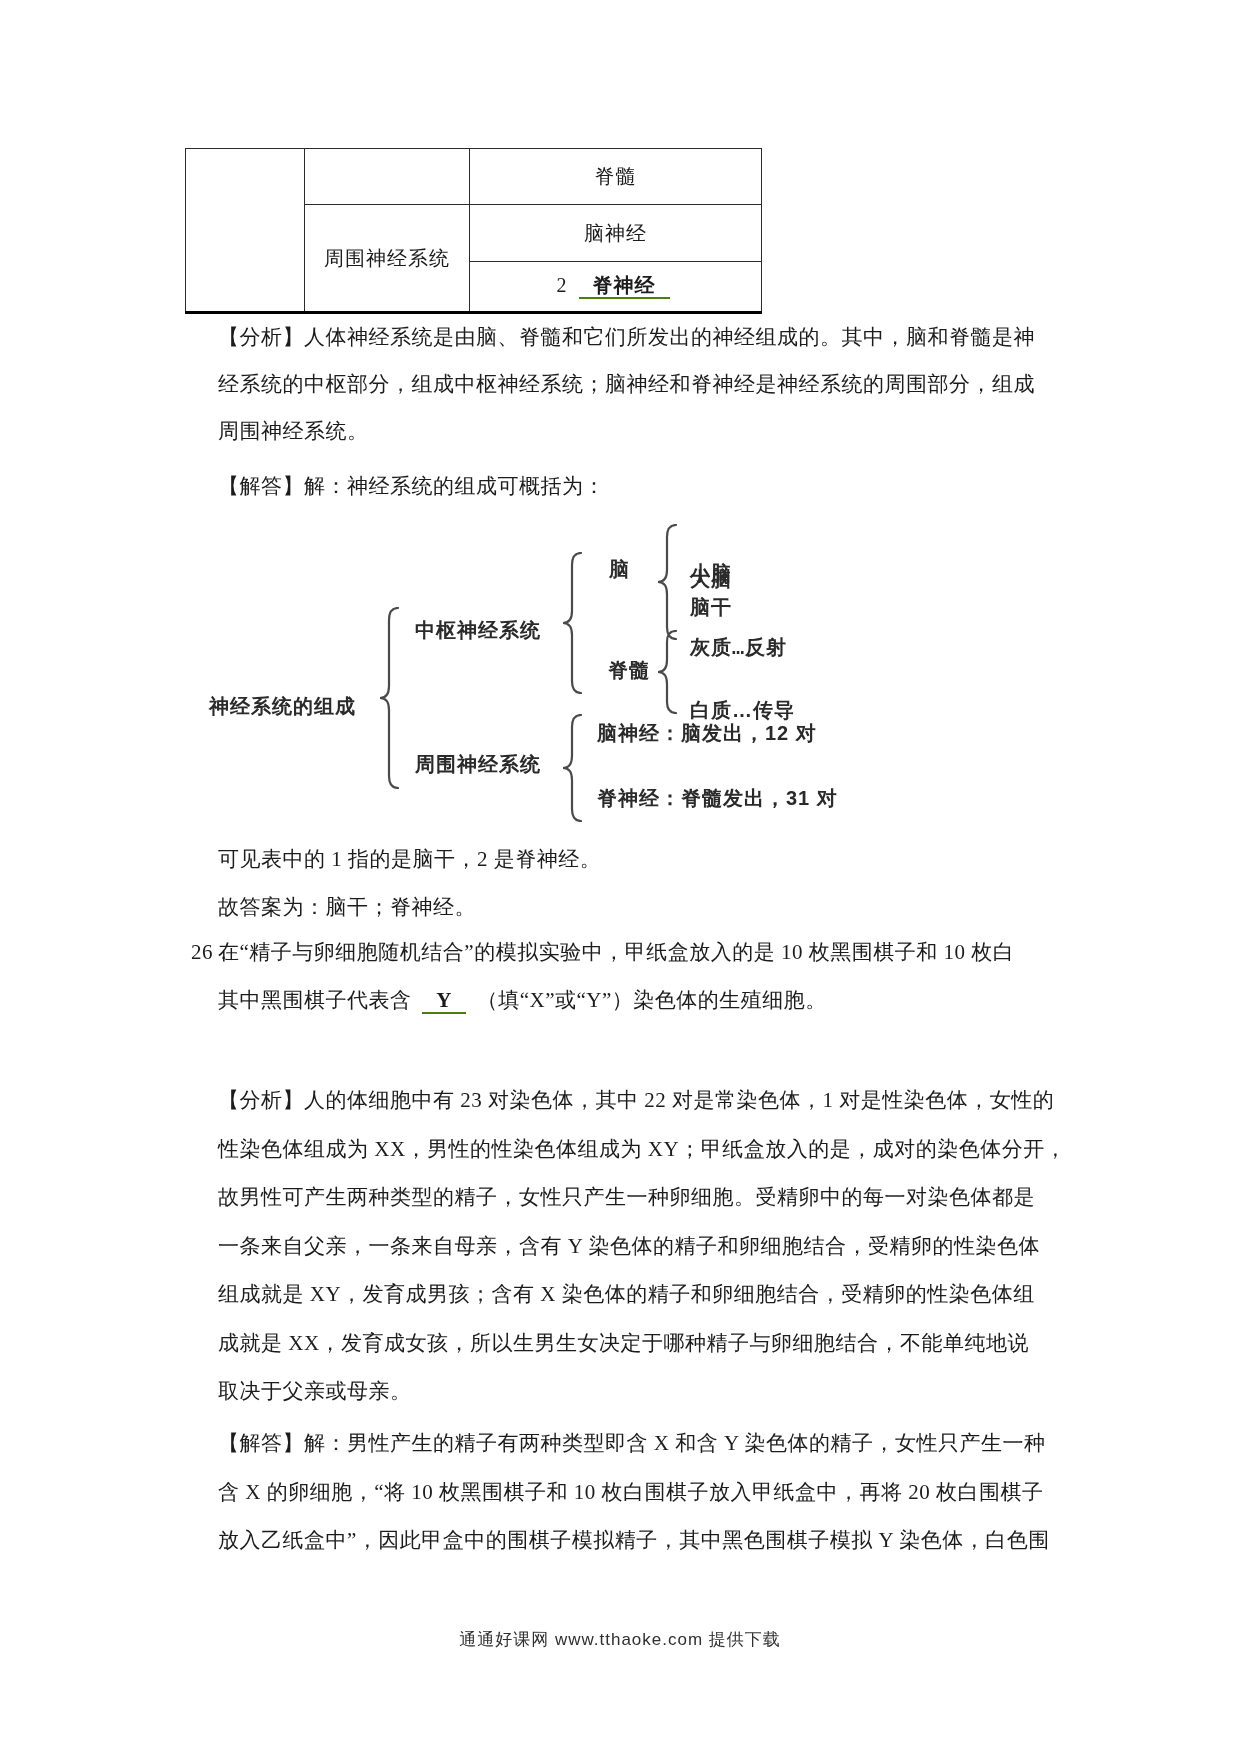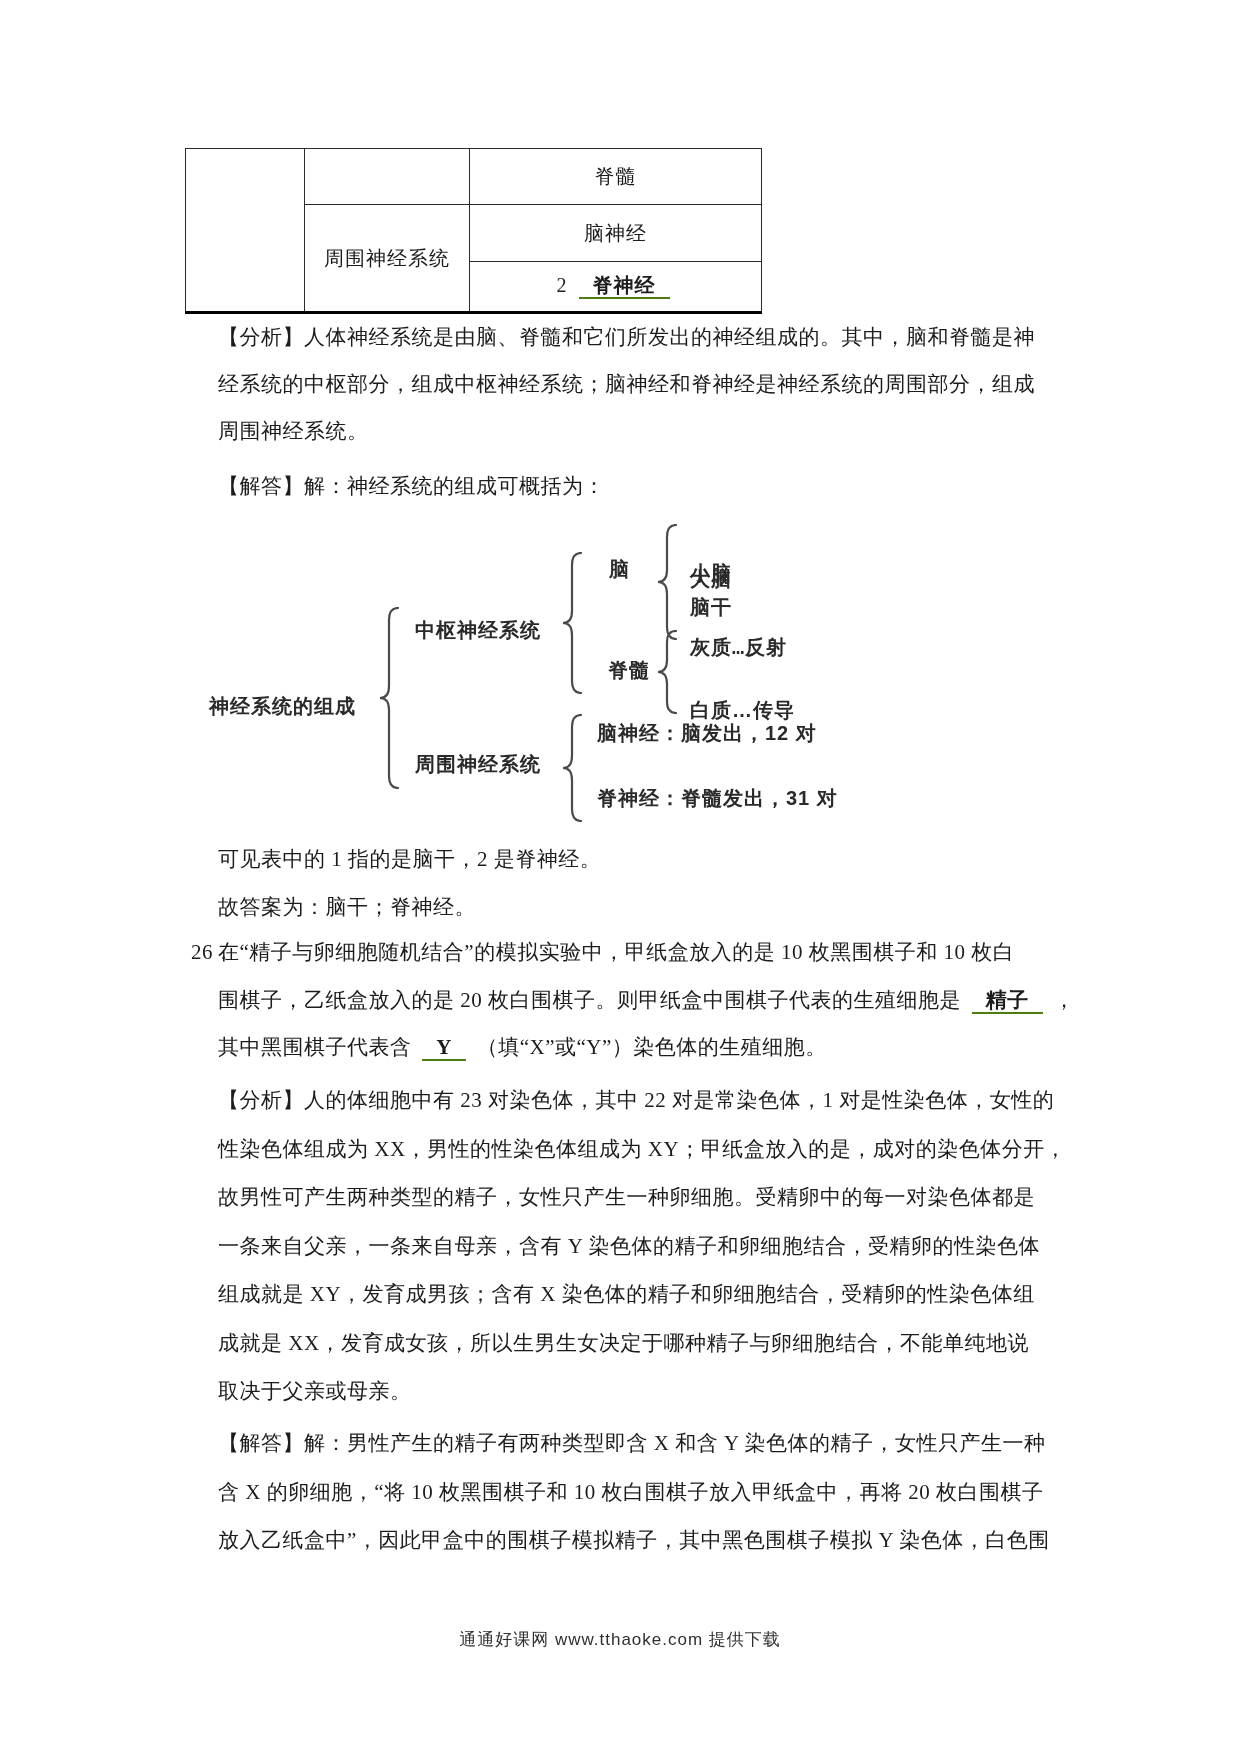--- a/index.html
+++ b/index.html
@@ -141,25 +141,20 @@
 
 <div class="para" style="top:835px; line-height:48px;">
   <div class="ln">可见表中的 1 指的是脑干，2 是脊神经。</div>
   <div class="ln">故答案为：脑干；脊神经。</div>
 </div>
 
 <div class="q-block" style="top:929px; line-height:47.5px;">
   <span class="q-num">26．</span>
   <div class="ln">在“精子与卵细胞随机结合”的模拟实验中，甲纸盒放入的是 10 枚黑围棋子和 10 枚白</div>
   <div class="ln">
-    <span>围棋子，乙纸盒放入的是 20 枚白围棋子。则甲纸盒中围棋子代表的生殖细胞是</span>
-    <span class="blank">精子</span>
-    <span>，</span>
-  </div>
-  <div class="ln">
     <span>其中黑围棋子代表含</span>
     <span class="blank">Y</span>
     <span>（填“X”或“Y”）染色体的生殖细胞。</span>
   </div>
 </div>
 
 <div class="para" style="top:1076px; line-height:48.5px;">
   <div class="ln">【分析】人的体细胞中有 23 对染色体，其中 22 对是常染色体，1 对是性染色体，女性的</div>
   <div class="ln">性染色体组成为 XX，男性的性染色体组成为 XY；甲纸盒放入的是，成对的染色体分开，</div>
   <div class="ln">故男性可产生两种类型的精子，女性只产生一种卵细胞。受精卵中的每一对染色体都是</div>

